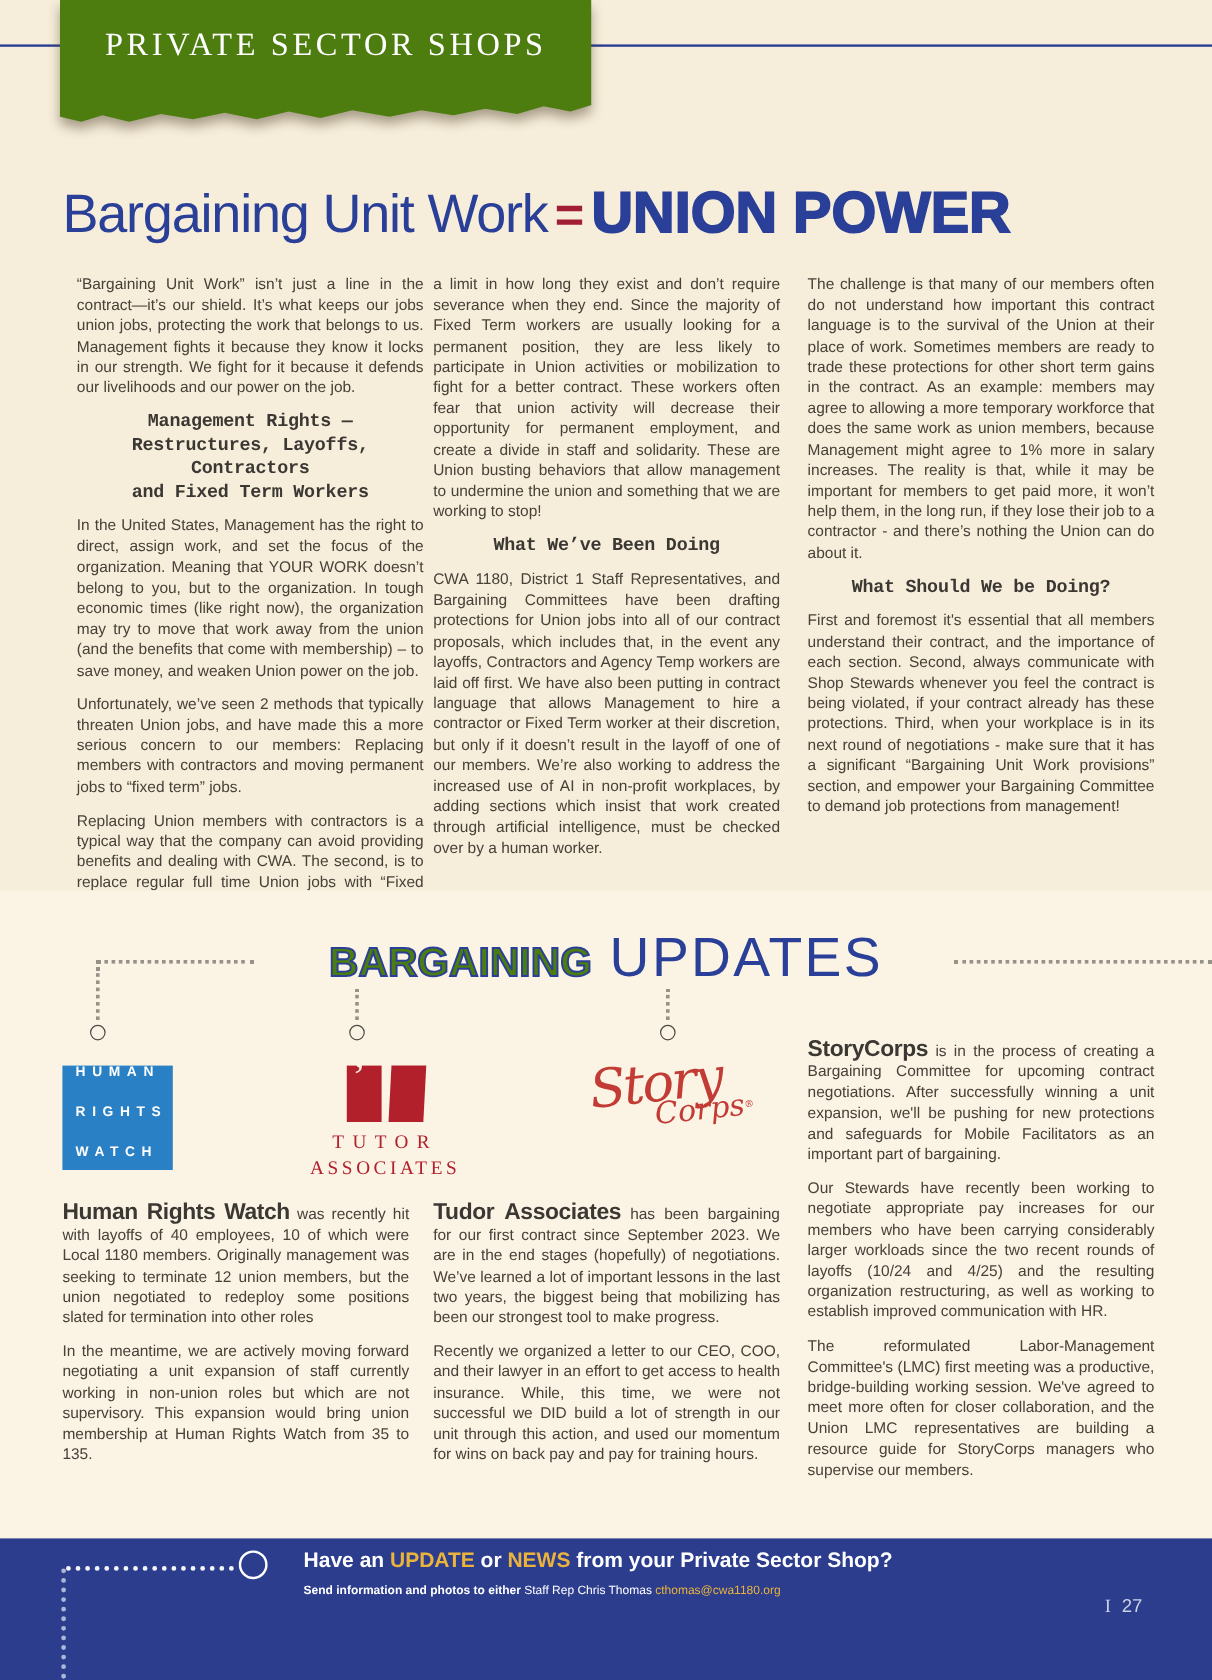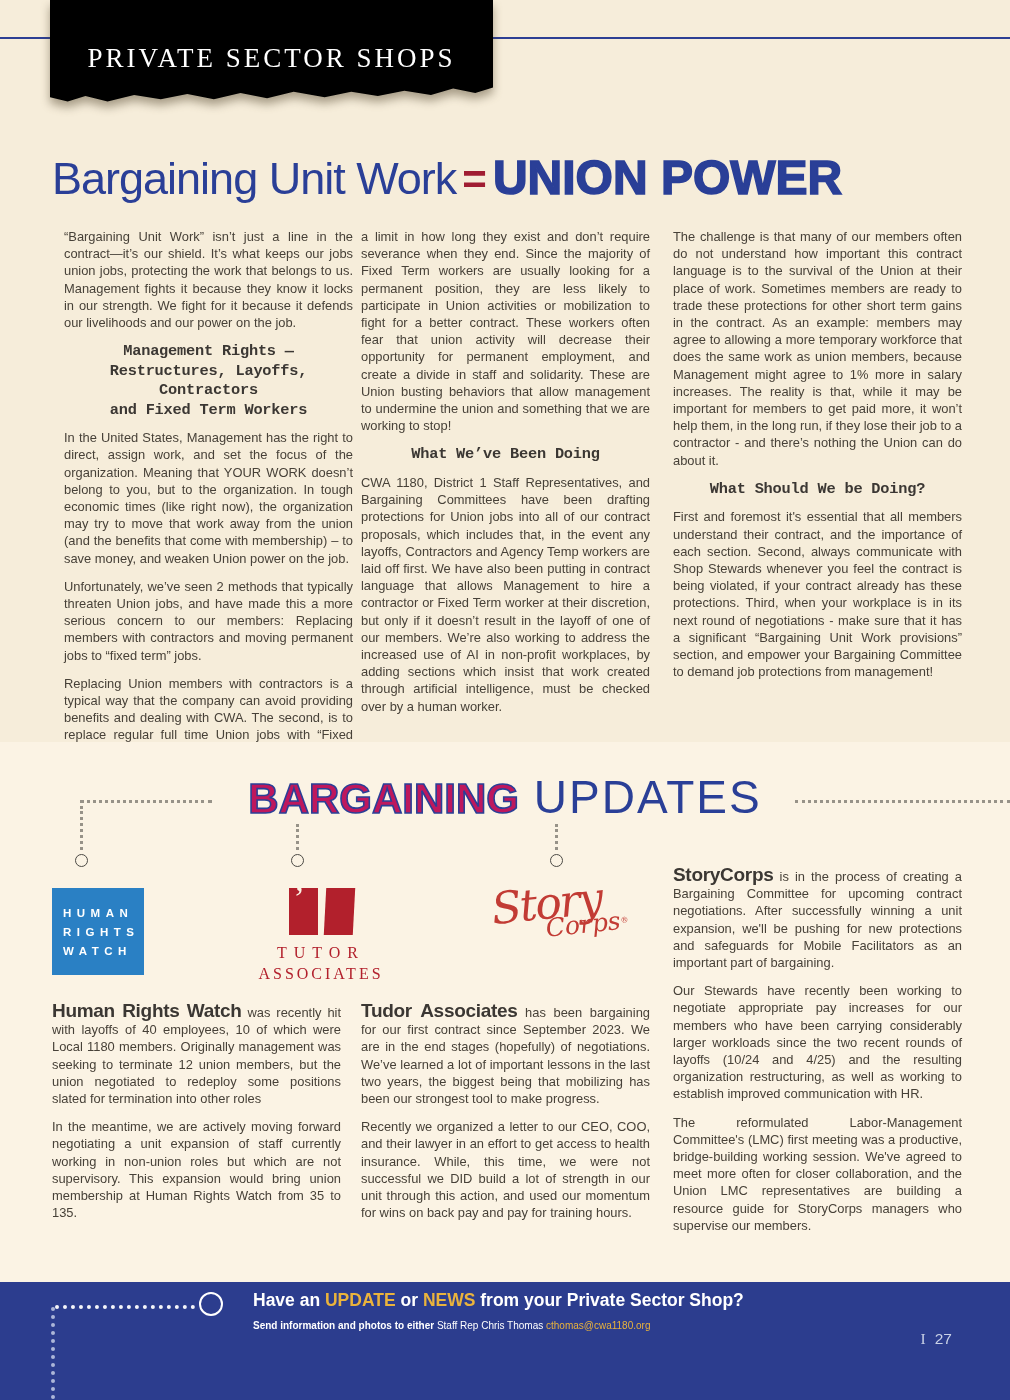--- a/index.html
+++ b/index.html
@@ -3,57 +3,57 @@
 <meta charset="utf-8">
 <style>
   * { margin:0; padding:0; box-sizing:border-box; }
   html,body { width:1010px; height:1400px; }
   body { font-family:"Liberation Sans", sans-serif; background:#efe6d2; }
   .page { position:relative; width:1010px; height:1400px; background:#f6edda; overflow:hidden; }
 
   
   .topline { position:absolute; top:37px; left:0; width:1010px; height:2px; background:#2d3f94; }
   .banner-wrap { position:absolute; left:50px; top:0; filter:drop-shadow(0 6px 5px rgba(70,58,34,.45)); z-index:5; }
-  .banner { width:443px; height:108px; background:#000000;
+  .banner { width:443px; height:108px; background:#4d7c0f;
     clip-path:polygon(0% 0%,100% 0%,100% 81%,96% 86%,91% 82%,86% 88%,80% 84%,74% 89%,68% 85%,62% 90%,55% 85%,49% 91%,43% 86%,37% 92%,31% 87%,25% 92%,19% 88%,13% 94%,8% 89%,4% 94%,0% 90%);
-    display:flex; align-items:flex-end; justify-content:center; padding-bottom:34px; }
+    display:flex; align-items:center; justify-content:center; padding-bottom:34px; }
   .banner-text { color:#ffffff; font-family:"Liberation Serif", serif; font-size:27px; letter-spacing:3px; }
 
   
   .headline { position:absolute; left:52px; top:150px; width:920px; white-space:nowrap; }
   .headline .t1 { font-size:45px; font-weight:400; color:#2a3f97; letter-spacing:-1px; }
   .headline .teq { font-size:42px; font-weight:700; color:#a01d32; padding:0 6px; }
   .headline .t2 { font-size:48px; font-weight:700; color:#2a3f97; letter-spacing:0px; -webkit-text-stroke:1.6px #2a3f97; }
 
   
   .col { position:absolute; top:228px; width:289px; color:#474138; font-size:12.9px; line-height:17.2px; text-align:justify; }
   .col-1 { left:64px; } .col-2 { left:361px; } .col-3 { left:673px; }
   .col p { margin-bottom:11px; }
   .col h3 { font-family:Liberation Mono, monospace; font-size:15.3px; line-height:19.5px; color:#3b3733; margin:3px 0 9px; white-space:pre-line; text-align:center; letter-spacing:-0.2px; }
 
   
   .band-lower { position:absolute; left:0; top:742px; width:1010px; height:540px; background:#fbf3e4; }
   .updates-title { position:absolute; left:0; top:770px; width:1010px; text-align:center; white-space:nowrap; }
-  .updates-title .ub { font-size:42px; font-weight:700; color:#be185d; -webkit-text-stroke:1.6px #2a3f97; letter-spacing:0; }
+  .updates-title .ub { font-size:34px; font-weight:700; color:#4d7c0f; -webkit-text-stroke:1.6px #2a3f97; letter-spacing:0; }
   .updates-title .ul { font-size:46px; font-weight:400; color:#2a3f97; letter-spacing:2px; }
 
   
   .dot-h { position:absolute; height:0; border-top:3px dotted #979288; }
   .dot-v { position:absolute; width:0; border-left:3px dotted #979288; }
   .dh-left  { left:80px;  top:800px; width:132px; }
   .dh-right { left:795px; top:800px; width:215px; }
   .dv-1 { left:80px;  top:806px; height:44px; }
   .dv-2 { left:296px; top:824px; height:26px; }
   .dv-3 { left:555px; top:824px; height:26px; }
   .deco-circle { position:absolute; width:13px; height:13px; border:1.4px solid #4c4a45; border-radius:50%; background:transparent; }
   .dc-1 { left:75px;  top:854px; } .dc-2 { left:291px; top:854px; } .dc-3 { left:550px; top:854px; }
 
   
   .hrw-logo { position:absolute; left:52px; top:888px; width:92px; height:87px; background:#2a80c4;
-    display:flex; flex-direction:column; justify-content:center; gap:7px; padding-left:11px; }
+    display:flex; flex-direction:column; gap:21px; padding-left:11px; }
   .hrw-logo span { color:#fff; font-weight:700; font-size:11.5px; letter-spacing:5.5px; }
 
   .tutor-logo { position:absolute; left:243px; top:888px; width:156px; text-align:center; color:#b2202c; }
   .tutor-marks { display:flex; justify-content:center; gap:7px; height:47px; }
   .tutor-sq { width:29px; height:47px; background:#b2202c; position:relative; }
   .tutor-sq.right { transform:skewX(-3deg); }
   .tutor-comma { position:absolute; top:-7px; left:5px; color:#fbf3e4; font-family:"Liberation Serif",serif; font-size:34px; line-height:34px; }
   .tutor-l1 { font-family:"Liberation Serif",serif; font-size:16px; letter-spacing:7px; margin-top:9px; }
   .tutor-l2 { font-family:"Liberation Serif",serif; font-size:16px; letter-spacing:3px; margin-top:3px; }
 

